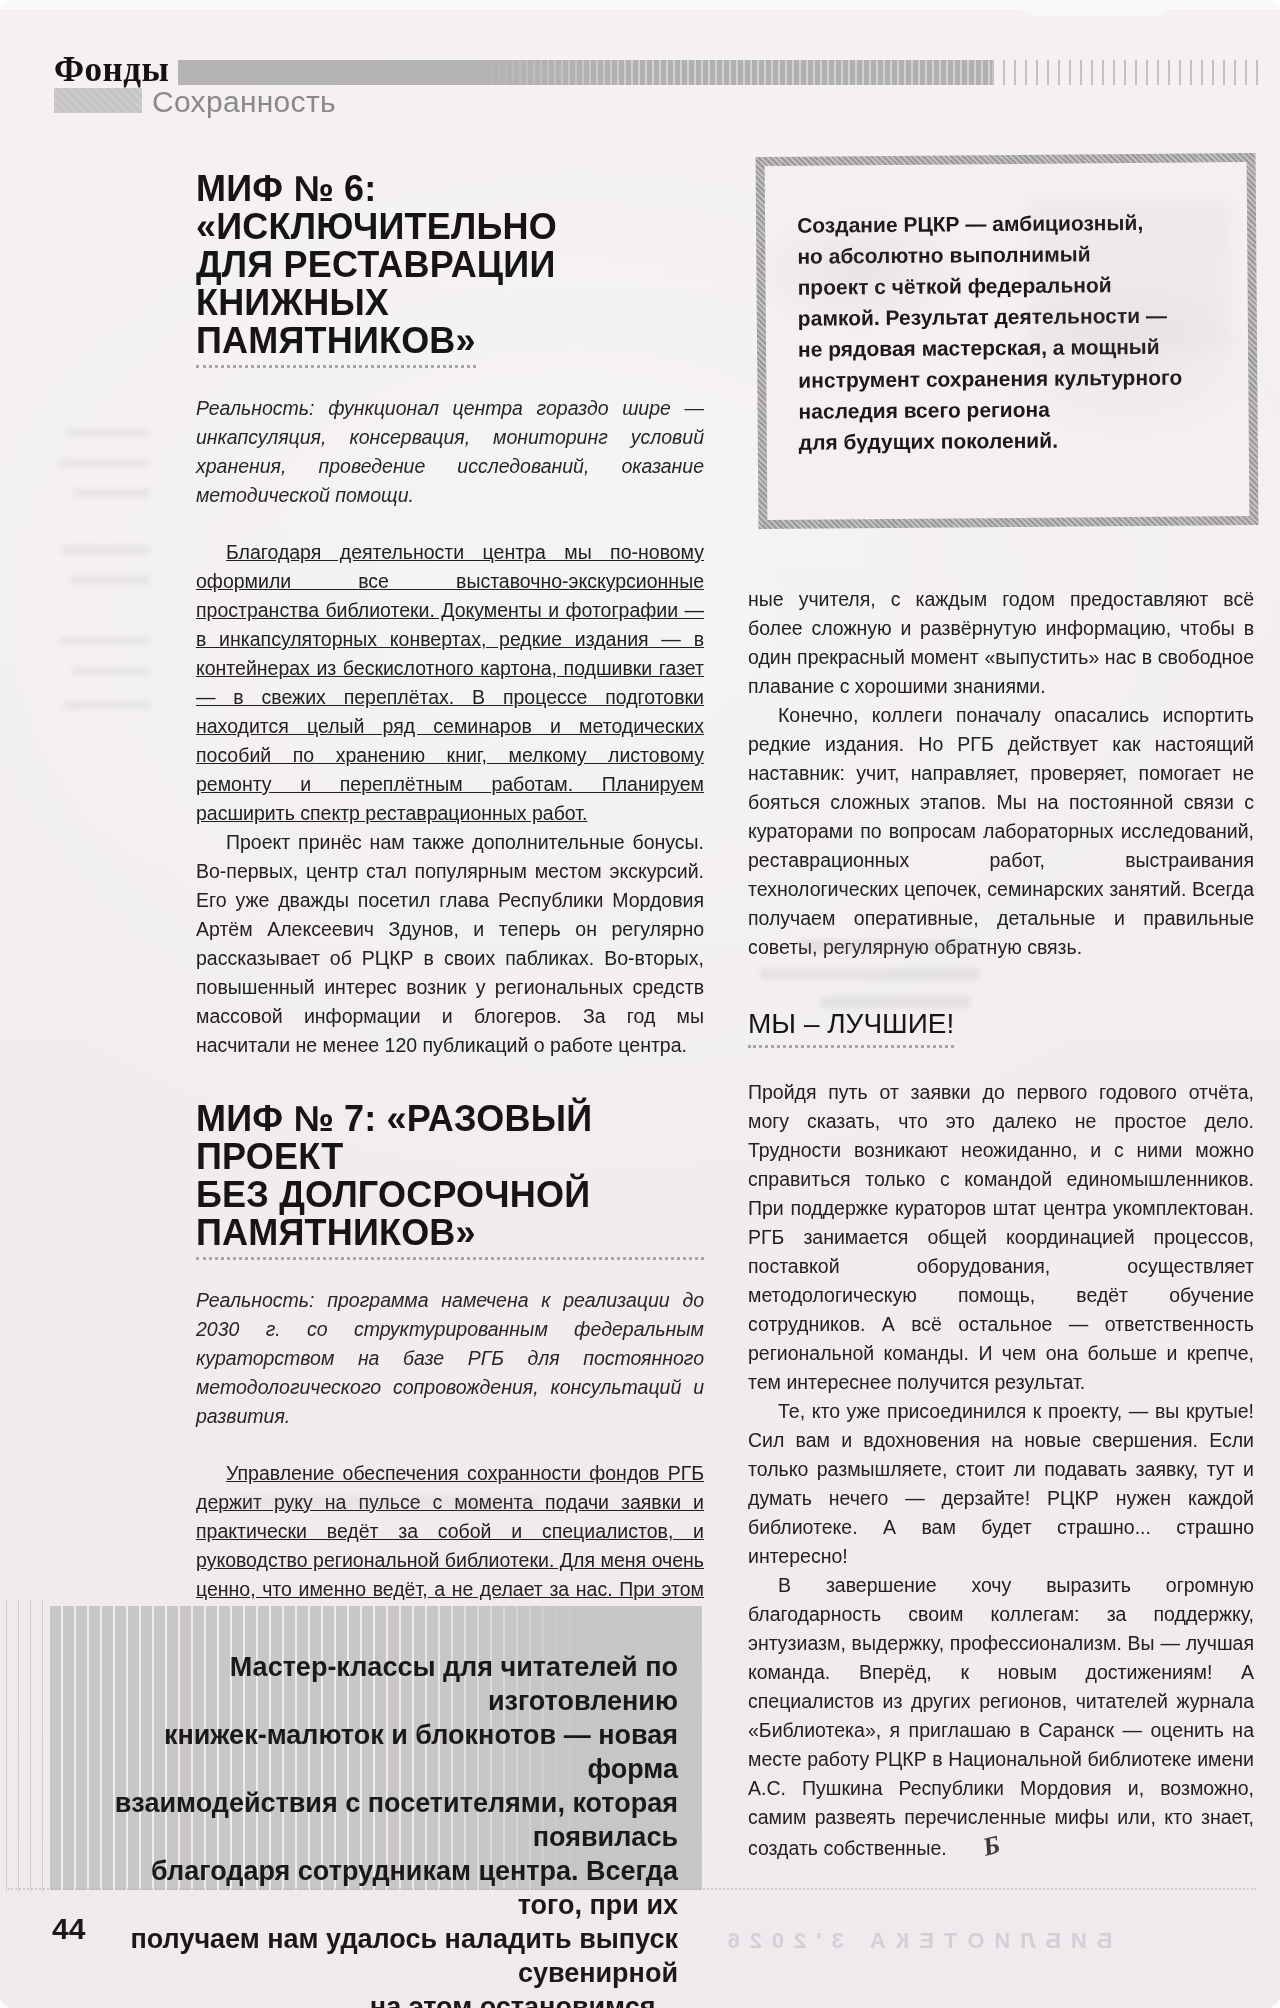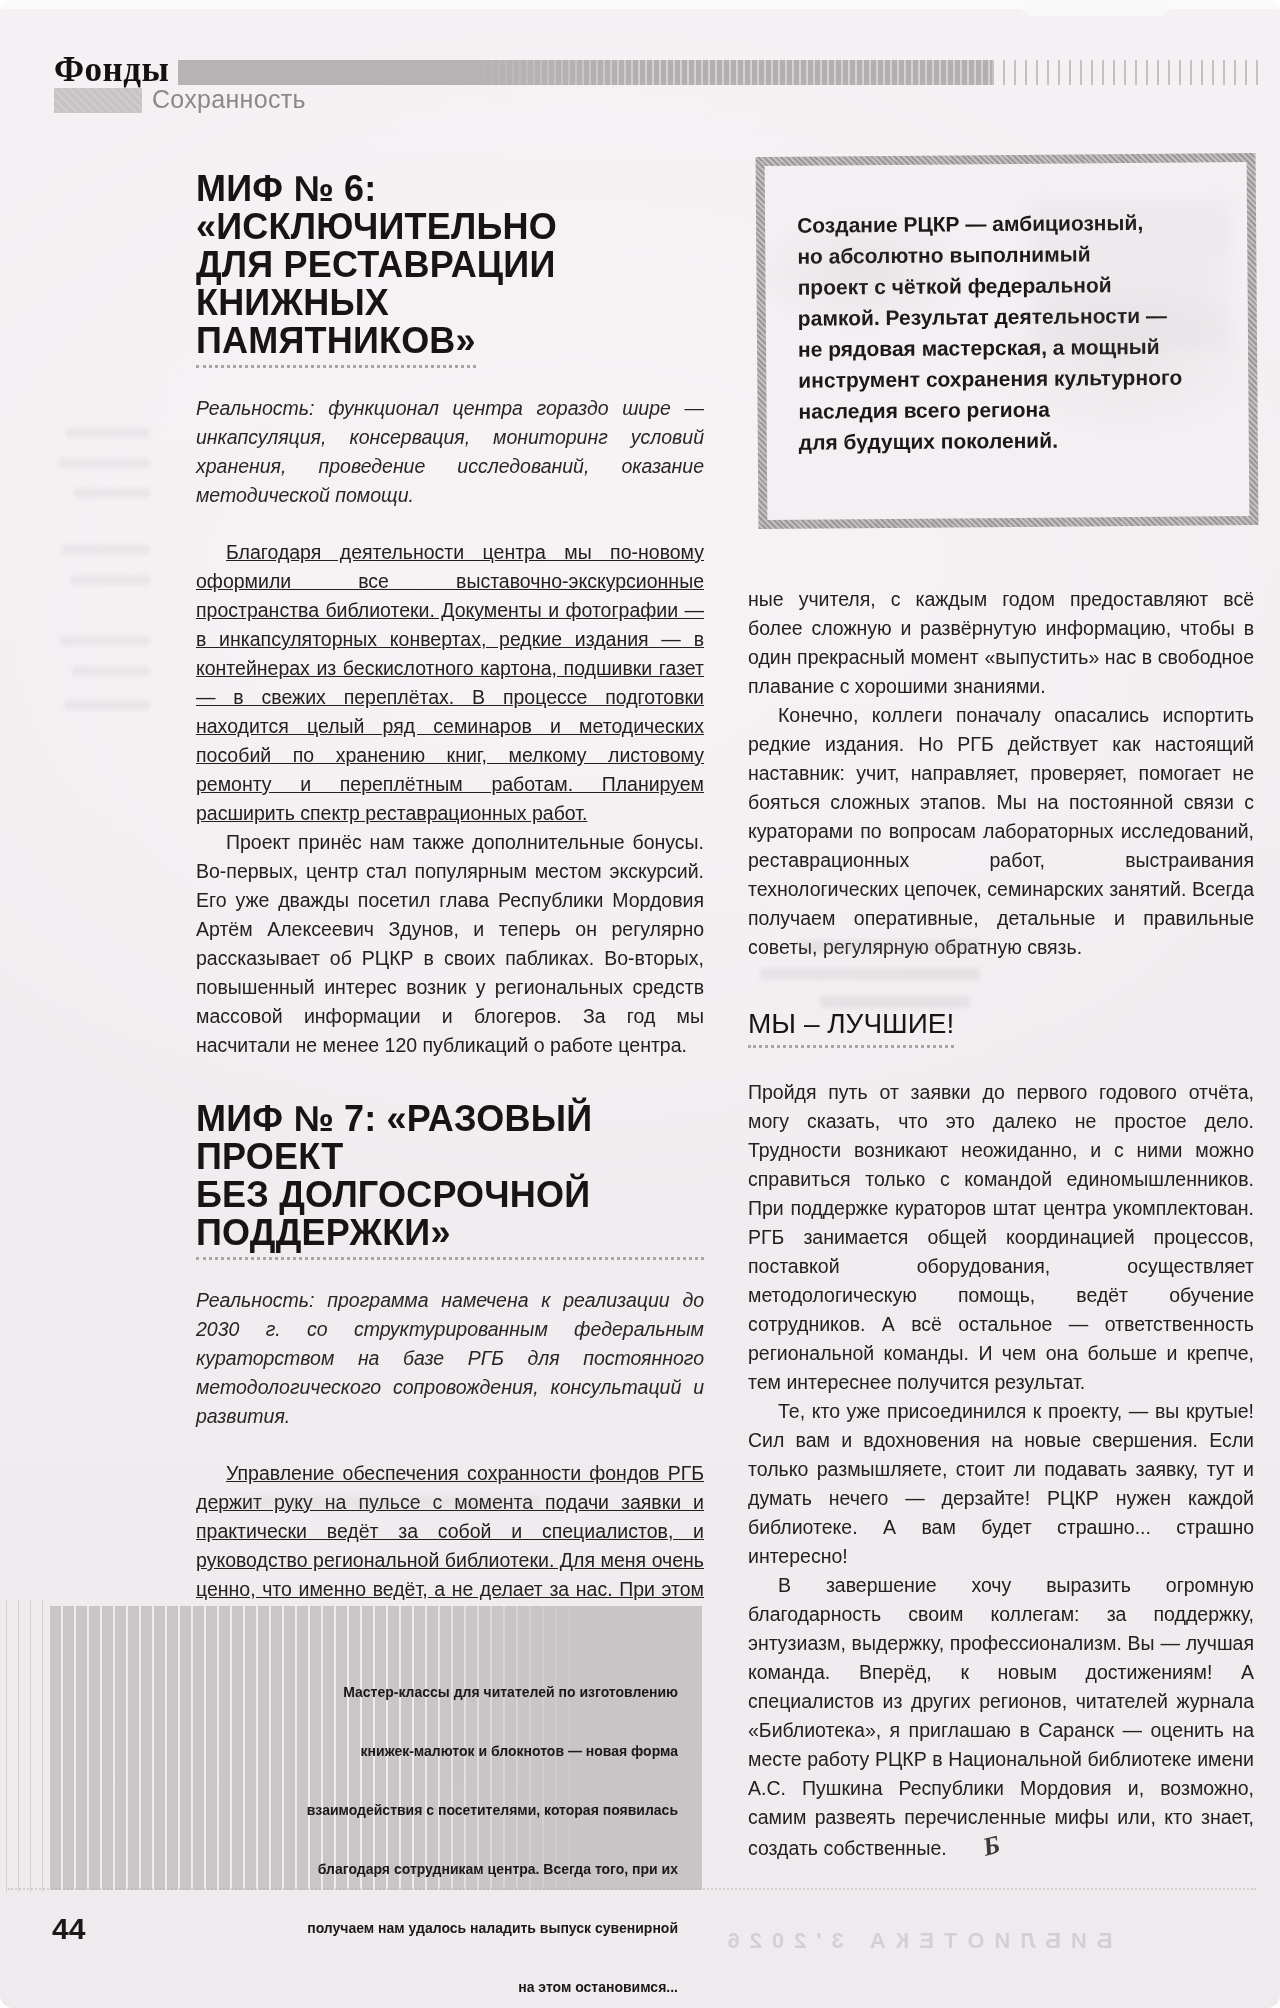--- a/index.html
+++ b/index.html
@@ -33,21 +33,21 @@
     position:absolute; left:992px; top:60px; width:272px; height:25px;
     background:repeating-linear-gradient(90deg,#b4b1b2 0 2px, rgba(0,0,0,0) 2px 11px);
     opacity:.75;
   }
   .subsection-block{
     position:absolute; left:54px; top:88px; width:88px; height:25px;
     background:repeating-linear-gradient(45deg,#c6c3c4 0 3px,#cecbcc 3px 6px);
   }
   .subsection-title{
     position:absolute; left:152px; top:85px;
-    font-size:25px; color:#8b8889; letter-spacing:.3px;
+    font-size:30px; color:#8b8889; letter-spacing:.3px;
   }
 
   
   .col-left{position:absolute; left:196px; top:170px; width:508px;}
   .col-right{position:absolute; left:748px; top:585px; width:506px;}
 
   h2.myth{
     margin:0; font-size:36px; line-height:38px; font-weight:700;
     color:#171415; letter-spacing:.2px;
   }
@@ -93,21 +93,21 @@
   
   .callout-left{
     position:absolute; left:48px; top:1606px; width:654px; height:284px;
     box-sizing:border-box; padding:44px 24px 0 60px; text-align:right;
     background-color:#c9c6c7;
     background-image:
       linear-gradient(90deg, rgba(201,198,199,0) 0 55%, #c8c5c6 82%),
       repeating-linear-gradient(90deg, rgba(243,239,242,.9) 0 2px, rgba(243,239,242,0) 2px 13px);
   }
   .callout-left .cline{
-    display:block; font-weight:700; font-size:14px; line-height:34px; color:#1b1819;margin-top:25px;
+    display:block; font-weight:700; font-size:27px; line-height:34px; color:#1b1819;
   }
   .stripe-margin{
     position:absolute; left:6px; top:1600px; width:40px; height:292px;
     background:repeating-linear-gradient(90deg,#bab7b8 0 1.5px, rgba(0,0,0,0) 1.5px 12px);
     opacity:.55;
   }
   .dotted-rule{
     position:absolute; left:8px; top:1888px; width:1248px; height:0;
     border-top:2px dotted #b5b2b3; opacity:.5;
   }
@@ -177,21 +177,21 @@
       <span class="line">МИФ № 6: «ИСКЛЮЧИТЕЛЬНО</span>
       <span class="line">ДЛЯ РЕСТАВРАЦИИ КНИЖНЫХ</span>
       <span class="line u">ПАМЯТНИКОВ»</span>
     </h2>
     <p class="lead">Реальность: функционал центра гораздо шире — инкапсуляция, консервация, мониторинг условий хранения, проведение исследований, оказание методической помощи.</p>
     <p class="body-p indent gap">Благодаря деятельности центра мы по-новому оформили все выставочно-экскурсионные пространства библиотеки. Документы и фотографии — в инкапсуляторных конвертах, редкие издания — в контейнерах из бескислотного картона, подшивки газет — в свежих переплётах. В процессе подготовки находится целый ряд семинаров и методических пособий по хранению книг, мелкому листовому ремонту и переплётным работам. Планируем расширить спектр реставрационных работ.</p>
     <p class="body-p indent">Проект принёс нам также дополнительные бонусы. Во-первых, центр стал популярным местом экскурсий. Его уже дважды посетил глава Республики Мордовия Артём Алексеевич Здунов, и теперь он регулярно рассказывает об РЦКР в своих пабликах. Во-вторых, повышенный интерес возник у региональных средств массовой информации и блогеров. За год мы насчитали не менее 120 публикаций о работе центра.</p>
 
     <h2 class="myth mt">
       <span class="line">МИФ № 7: «РАЗОВЫЙ ПРОЕКТ</span>
-      <span class="line u">БЕЗ ДОЛГОСРОЧНОЙ ПОДДЕРЖКИ»</span>
+      <span class="line u">БЕЗ ДОЛГОСРОЧНОЙ ПАМЯТНИКОВ»</span>
     </h2>
     <p class="lead">Реальность: программа намечена к реализации до 2030 г. со структурированным федеральным кураторством на базе РГБ для постоянного методологического сопровождения, консультаций и развития.</p>
     <p class="body-p indent gap">Управление обеспечения сохранности фондов РГБ держит руку на пульсе с момента подачи заявки и практически ведёт за собой и специалистов, и руководство региональной библиотеки. Для меня очень ценно, что именно ведёт, а не делает за нас. При этом наши кураторы, как школь-</p>
   </section>
 
   <section class="col-right">
     <p class="body-p">ные учителя, с каждым годом предоставляют всё более сложную и развёрнутую информацию, чтобы в один прекрасный момент «выпустить» нас в свободное плавание с хорошими знаниями.</p>
     <p class="body-p indent">Конечно, коллеги поначалу опасались испортить редкие издания. Но РГБ действует как настоящий наставник: учит, направляет, проверяет, помогает не бояться сложных этапов. Мы на постоянной связи с кураторами по вопросам лабораторных исследований, реставрационных работ, выстраивания технологических цепочек, семинарских занятий. Всегда получаем оперативные, детальные и правильные советы, регулярную обратную связь.</p>
     <h2 class="we-best">
       <span class="u">МЫ – ЛУЧШИЕ!</span>

